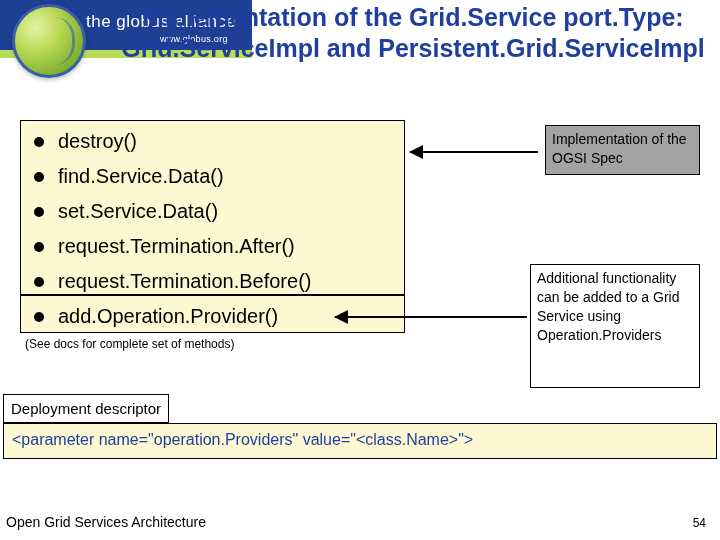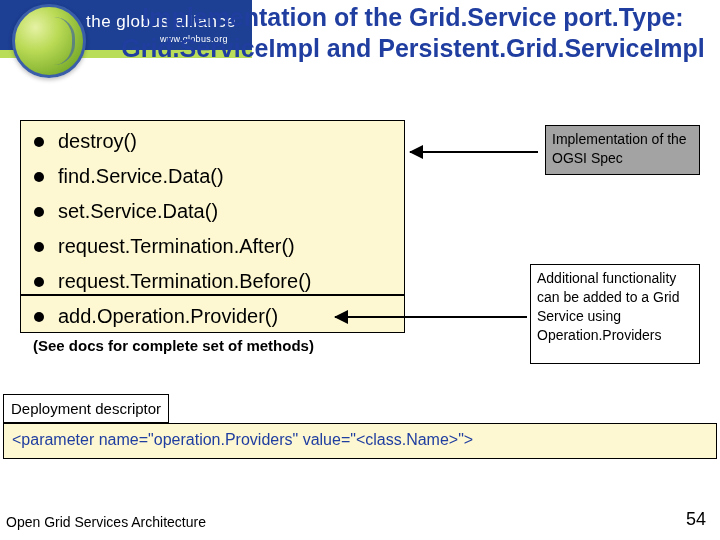--- a/index.html
+++ b/index.html
@@ -125,44 +125,43 @@
     margin-right: 14px;
   }
   .bullet-text {
     font-size: 20px;
     color: #000;
   }
   .subnote {
     position: absolute;
     top: 337px;
     left: 25px;
-    font-size: 15px;
-    font-weight: bold;
-    color: #000;
-    margin-left: 8px;
+    font-size: 12px;
+    font-weight: normal;
+    color: #000;
   }
   .tag1 {
     position: absolute;
     top: 125px;
     right: 20px;
     width: 155px;
     height: 50px;
     border: 1.5px solid #000;
     background: #a3a3a3;
     font-size: 14px;
     padding: 4px 6px;
     box-sizing: border-box;
     line-height: 1.35;
   }
   .tag2 {
     position: absolute;
     top: 264px;
     right: 20px;
     width: 170px;
-    height: 100px;
+    height: 124px;
     border: 1.5px solid #000;
     background: #fff;
     font-size: 14px;
     padding: 4px 6px;
     box-sizing: border-box;
     line-height: 1.35;
   }
   .arrow {
     position: absolute;
     height: 2px;
@@ -211,21 +210,21 @@
     position: absolute;
     bottom: 10px;
     left: 6px;
     font-size: 14px;
     color: #000;
   }
   .pagenum {
     position: absolute;
     bottom: 10px;
     right: 14px;
-    font-size: 18px;
+    font-size: 12px;
     color: #000;
   }
 </style>
 </head>
 <body>
 
 <div class="logo-band"></div>
 <div class="logo-band-under"></div>
 <div class="globe"></div>
 <div class="logo-text">the globus alliance</div>

